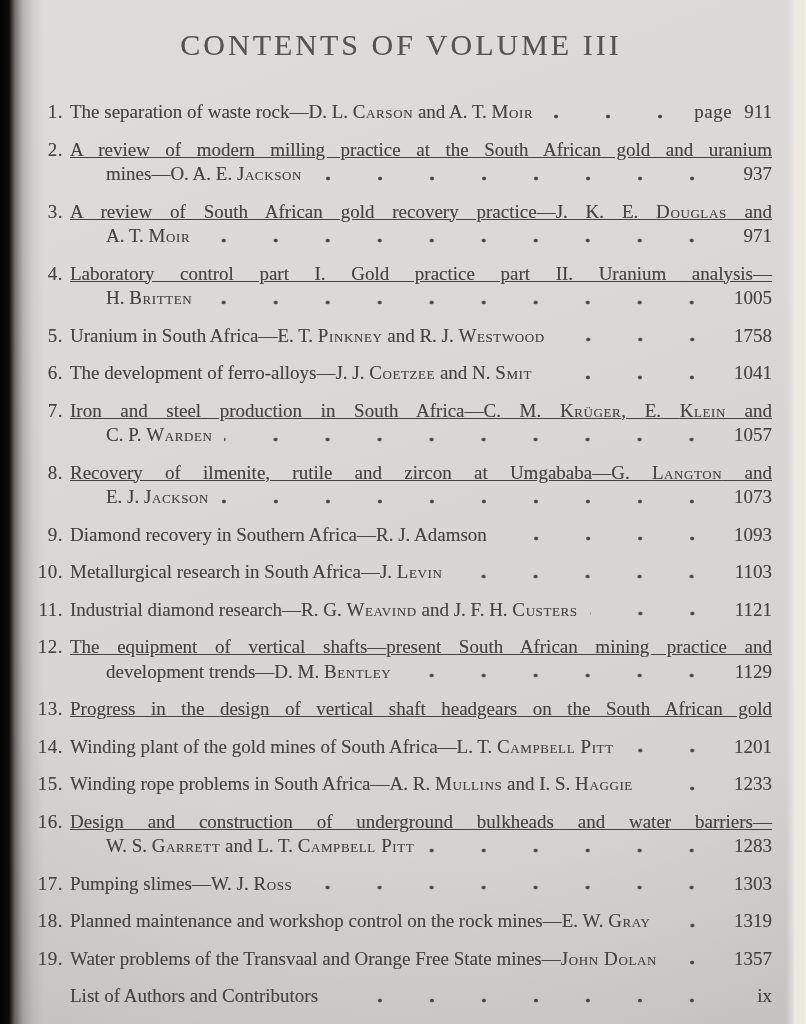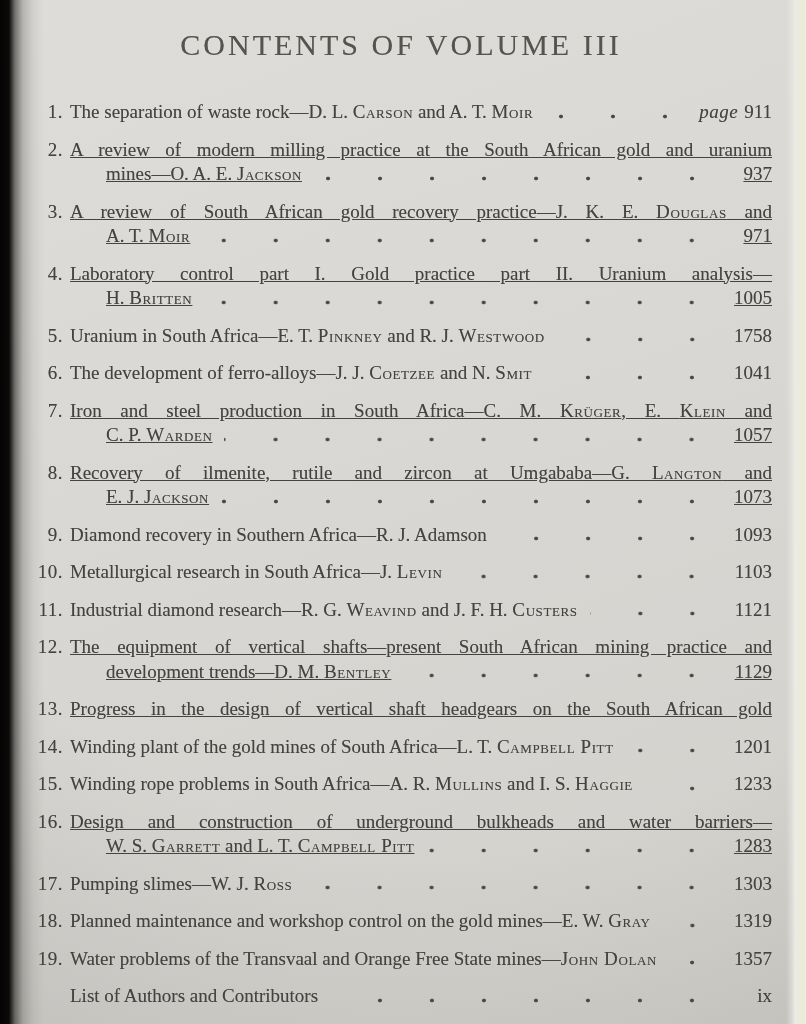--- a/index.html
+++ b/index.html
@@ -35,41 +35,41 @@
   }
   .num {
     flex:none;
     width:33px;
     margin-right:7px;
     text-align:right;
     letter-spacing:0.5px;
   }
   .body { flex:1; min-width:0; }
   .line.fill { text-align:justify; text-align-last:justify;text-decoration:underline; }
-  .line.cont { padding-left:36px;text-decoration:underline; }
+  .line.cont { padding-left:36px; }
   .line.last { display:flex; align-items:baseline;justify-content:flex-end; }
   .line.last .text { white-space:nowrap; }
   .leader {
     flex:1 1 auto;
     min-width:12px;
     align-self:flex-end;
     height:9px;
     margin:0 8px 4px 12px;
     background-image:radial-gradient(circle, #4a4843 1.6px, rgba(74,72,67,0) 2.2px);
     background-size:52px 9px;
     background-repeat:repeat-x;
     background-position:right center;
   }
   .pagenum {
     flex:none;
     min-width:46px;
     text-align:right;
     white-space:nowrap;
   }
-  .page-prefix { font-style:italic; margin-right:6px; letter-spacing:0.5px; }
+  .page-prefix { margin-right:12px; letter-spacing:0.5px; }
   .sc { font-variant:small-caps; letter-spacing:0.6px; }
   .gutter {
     position:absolute; left:0; top:0; bottom:0; width:44px;
     pointer-events:none;
     background:linear-gradient(to right,
       #040404 0px, #0b0a09 9px,
       rgba(28,26,24,0.55) 15px,
       rgba(60,58,54,0.25) 23px,
       rgba(100,98,92,0.10) 33px,
       rgba(100,98,92,0) 44px);
@@ -260,21 +260,21 @@
               <span class="text"><span>Pumping slimes—W. J. </span><span class="sc">Ross</span></span>
               <span class="leader"></span>
               <span class="pagenum">1303</span>
             </div>
           </div>
   </div>
         <div class="entry">
     <div class="num">18.</div>
     <div class="body">
             <div class="line last">
-              <span class="text"><span>Planned maintenance and workshop control on the gold mines—E. W. </span><span class="sc">Gray</span></span>
+              <span class="text"><span>Planned maintenance and workshop control on the rock mines—E. W. </span><span class="sc">Gray</span></span>
               <span class="leader"></span>
               <span class="pagenum">1319</span>
             </div>
           </div>
   </div>
         <div class="entry">
     <div class="num">19.</div>
     <div class="body">
             <div class="line last">
               <span class="text"><span>Water problems of the Transvaal and Orange Free State mines—</span><span class="sc">John Dolan</span></span>

